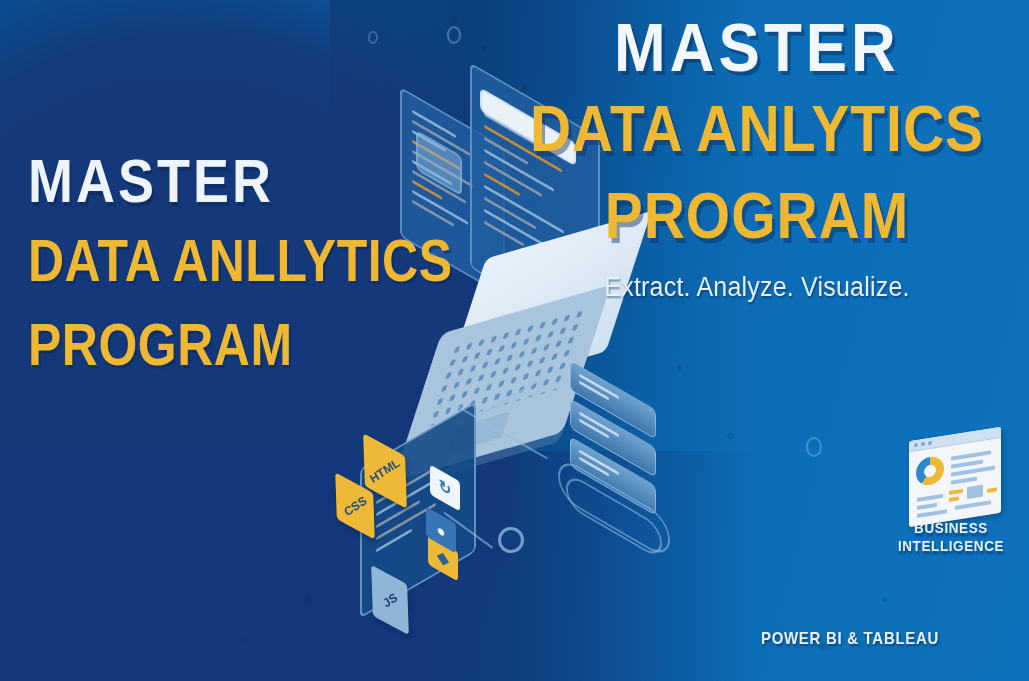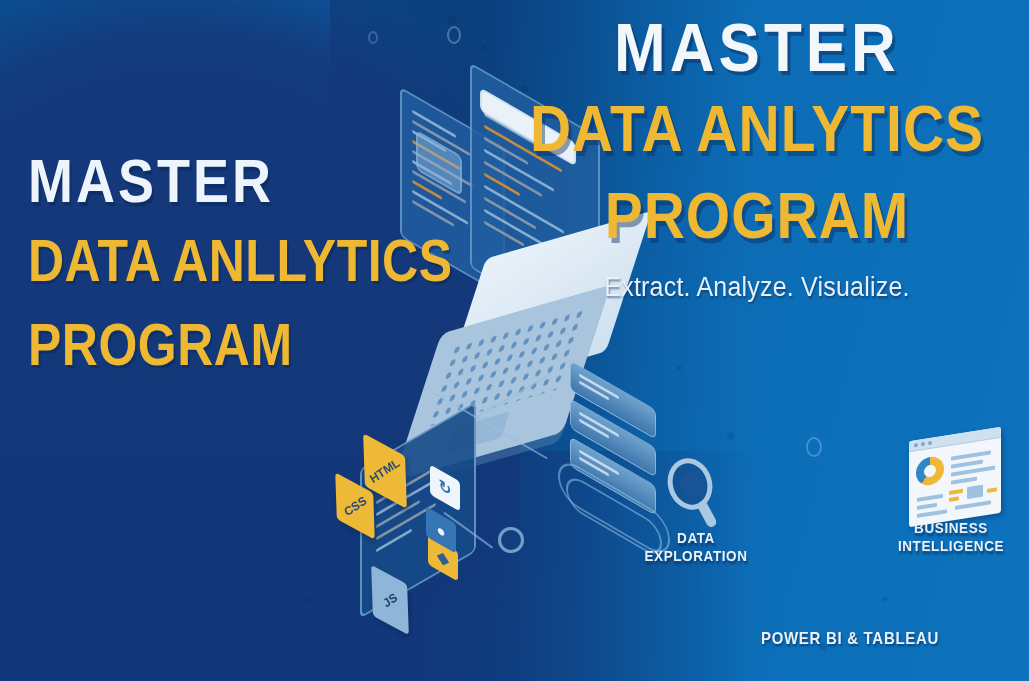--- a/index.html
+++ b/index.html
@@ -474,32 +474,20 @@
 
   <div class="right-col">
     <div class="hl-master-right">MASTER</div>
     <div class="hl-yellow-right">DATA ANLYTICS</div>
     <div class="hl-yellow-right second">PROGRAM</div>
     <div class="right-sub">Extract. Analyze. Visualize.</div>
   </div>
 
   <div class="features">
 
-    <div class="feature f1">
-      <div class="ficon">
-        <div class="mag">
-          <div class="lens"></div>
-          <div class="handle"></div>
-        </div>
-      </div>
-      <div class="flabel">
-        <div>DATA</div>
-        <div>EXPLORATION</div>
-      </div>
-    </div>
 
 
     <div class="feature f3">
       <div class="ficon">
         <div class="dash">
           <div class="win">
             <div class="titlebar">
               <i style="left:5px;"></i>
                 <i style="left:12px;"></i>
                 <i style="left:19px;"></i>

